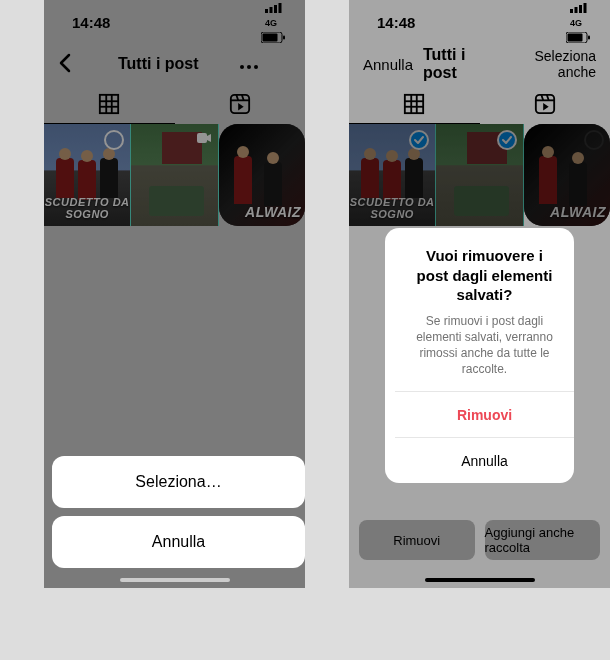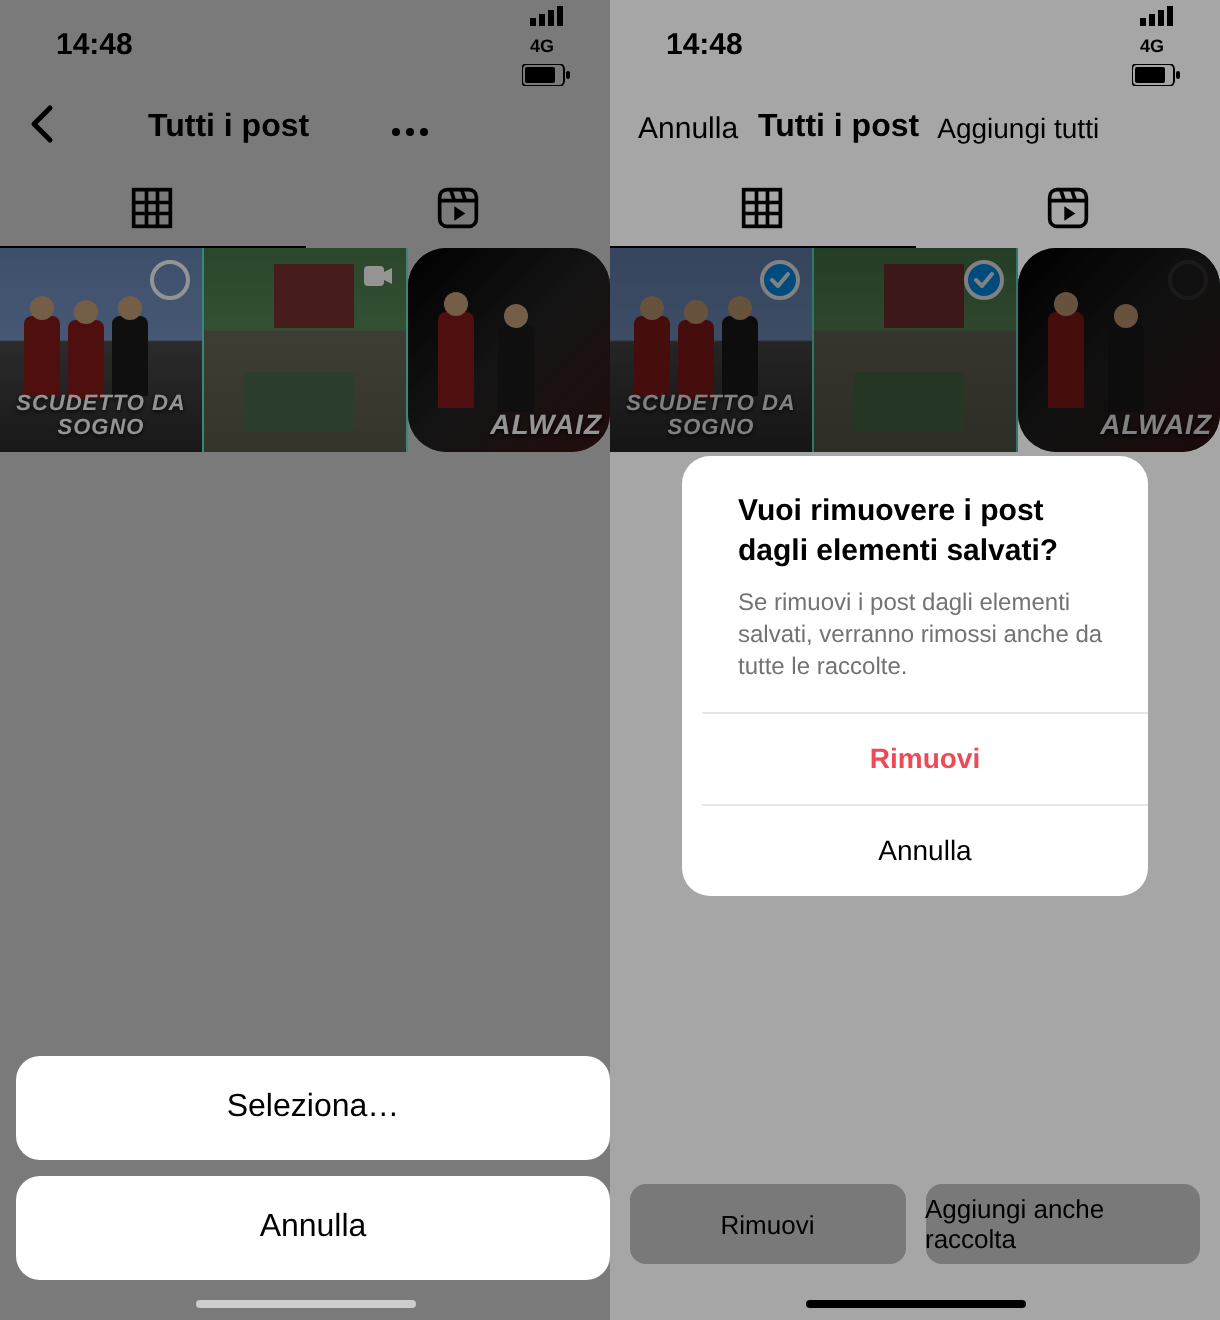--- a/index.html
+++ b/index.html
@@ -4,24 +4,25 @@
 <style>
   * { box-sizing: border-box; margin: 0; padding: 0; }
   body {
     width: 610px; height: 660px;
     display: flex;
     font-family: -apple-system, BlinkMacSystemFont, "Segoe UI", sans-serif;
     background: #ddd;
     overflow: hidden;
   }
   .phone {
-    width: 305px; height: 660px;
+    width: 305px; height: 588px;
     background: #fff;
     position: relative;
     overflow: hidden;
+    margin-left: 44px;
   }
   .phone.left { background: #7a7a7a; }
   .phone.right { background: #fff; }
 
   
   .status-bar {
     height: 44px;
     display: flex;
     justify-content: space-between;
     align-items: center;
@@ -167,21 +168,21 @@
     inset: 0;
     background: rgba(0,0,0,0.35);
   }
   .modal {
     position: absolute;
     top: 228px;
     left: 36px; right: 36px;
     background: #fff;
     border-radius: 14px;
     overflow: hidden;
-    text-align: left;
+    text-align: center;
     padding-left: 10px;
   }
   .modal-body { padding: 18px 18px 14px 18px; }
   .modal-title { font-weight: 600; font-size: 15px; margin-bottom: 8px; line-height: 1.3; }
   .modal-msg { font-size: 12px; color: #737373; line-height: 1.35; }
   .modal-btn {
     height: 46px;
     display: flex;
     align-items: center;
     justify-content: center;
@@ -348,21 +349,21 @@
           <rect x="0" y="0" width="21" height="11" rx="2.5" fill="none" stroke="#000" stroke-width="1"></rect>
           <rect x="1.5" y="1.5" width="15" height="8" rx="1" fill="#000"></rect>
           <rect x="22" y="3.5" width="2" height="4" rx="1" fill="#000"></rect>
         </svg>
     </span>
   </div>
 
   <div class="nav">
     <span class="side">Annulla</span>
     <span class="title">Tutti i post</span>
-    <span class="side right-side" style="min-width:90px;font-size:14px">Aggiungi tutti</span>
+    <span class="side right-side" style="min-width:90px;font-size:14px">Seleziona anche</span>
   </div>
 
   <div class="tabs">
     <div class="tab active">
       <svg viewBox="0 0 24 24">
           <rect x="2" y="2" width="20" height="20" fill="none" stroke="#000" stroke-width="2"></rect>
           <line x1="9" y1="2" x2="9" y2="22" stroke="#000" stroke-width="2"></line>
           <line x1="15" y1="2" x2="15" y2="22" stroke="#000" stroke-width="2"></line>
           <line x1="2" y1="9" x2="22" y2="9" stroke="#000" stroke-width="2"></line>
           <line x1="2" y1="15" x2="22" y2="15" stroke="#000" stroke-width="2"></line>

